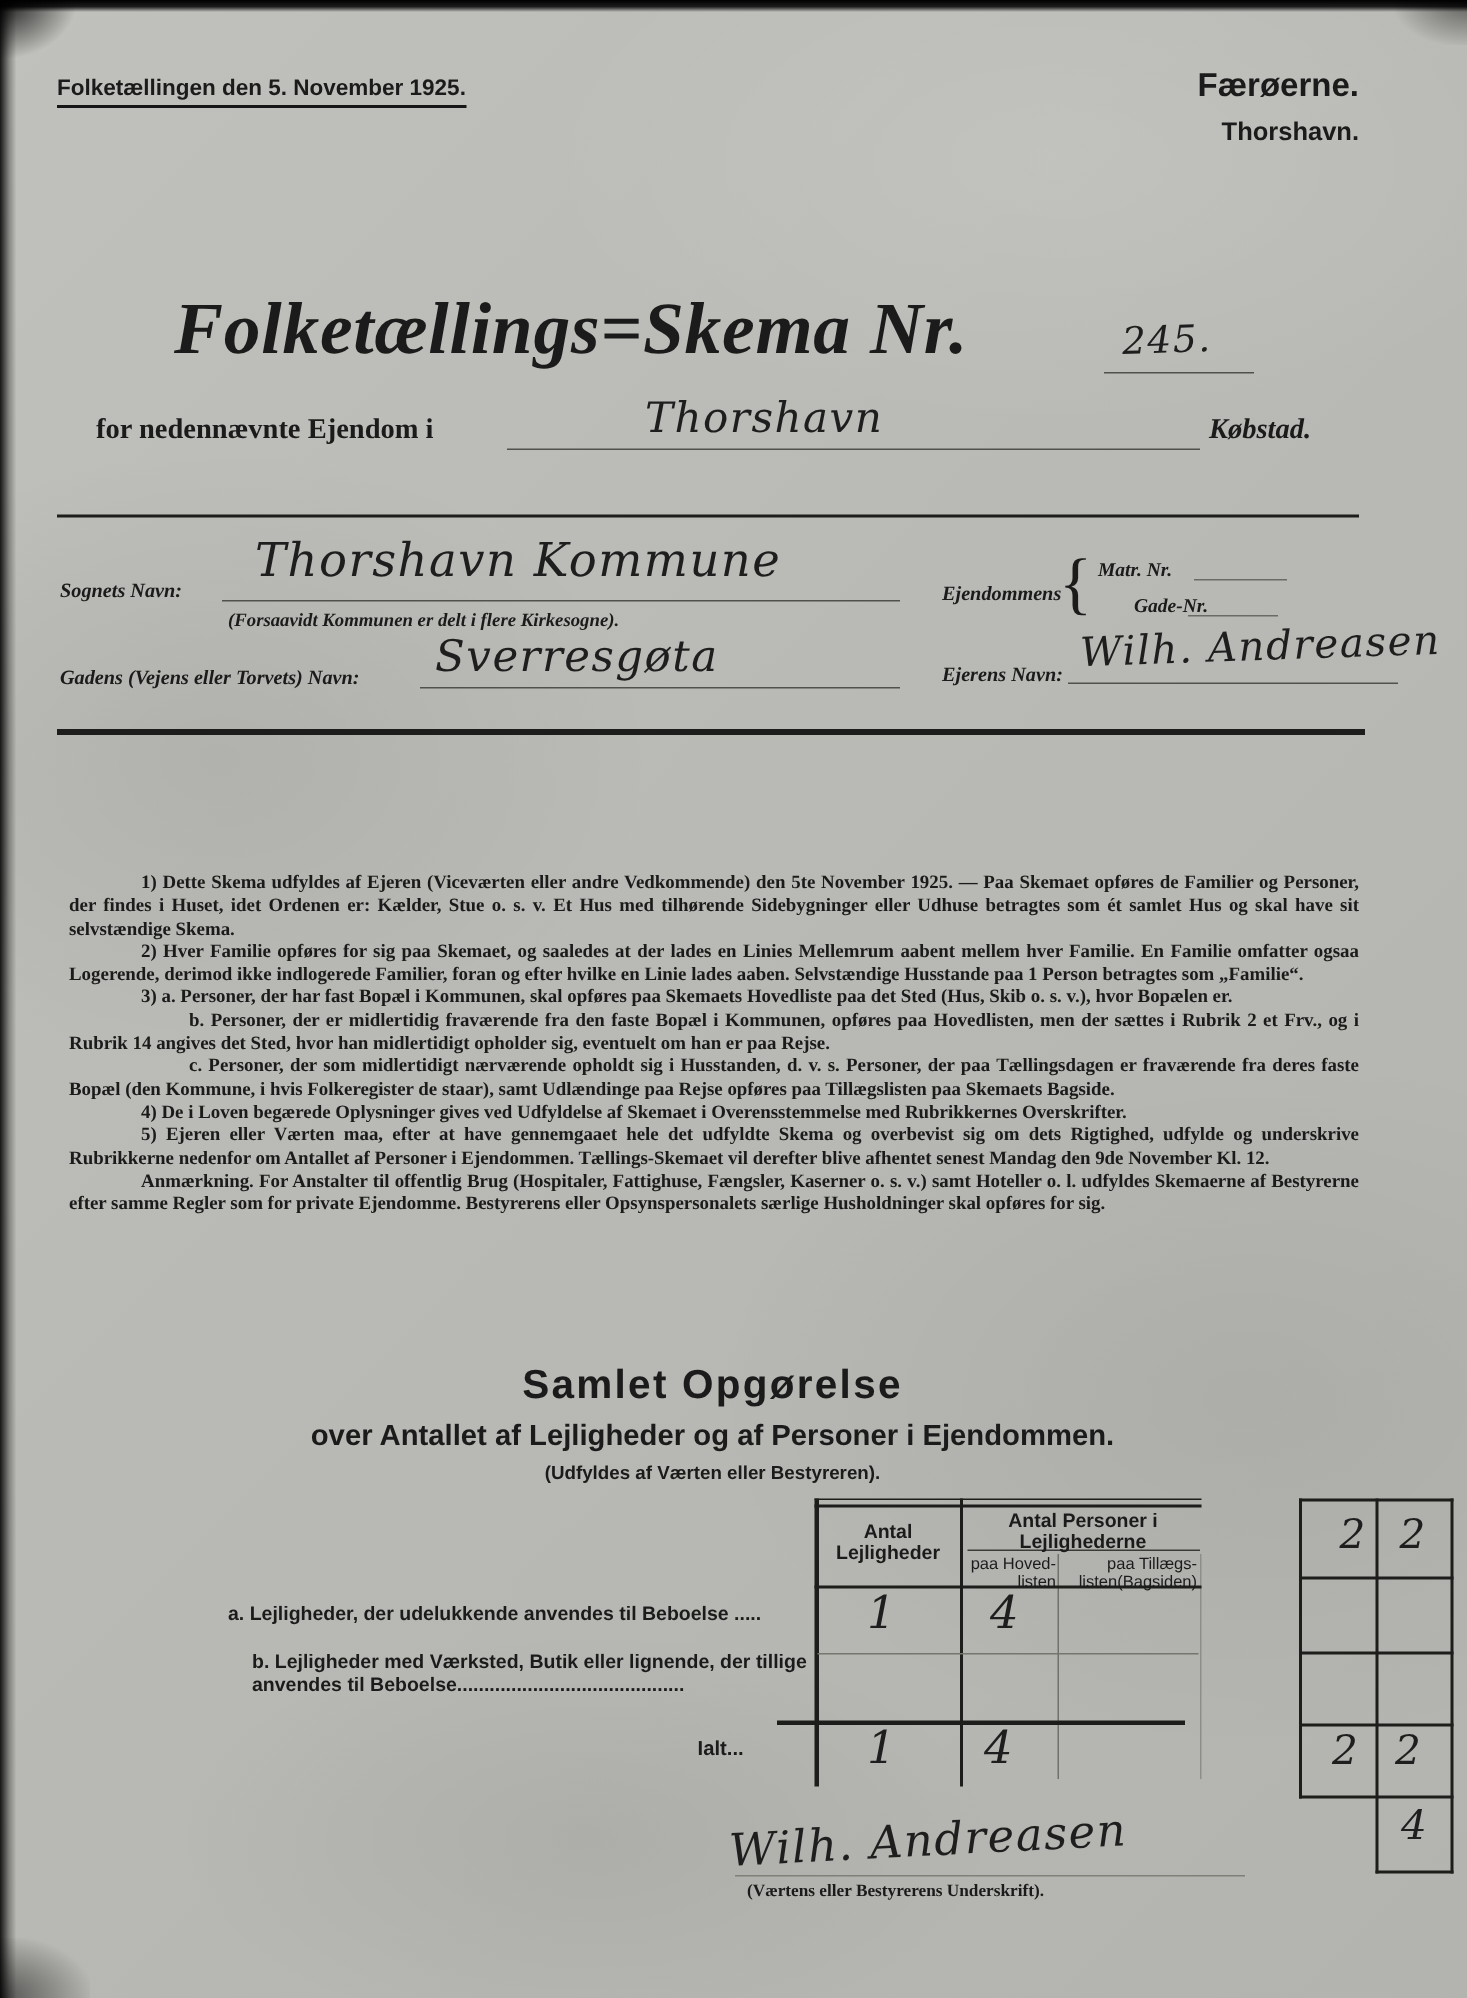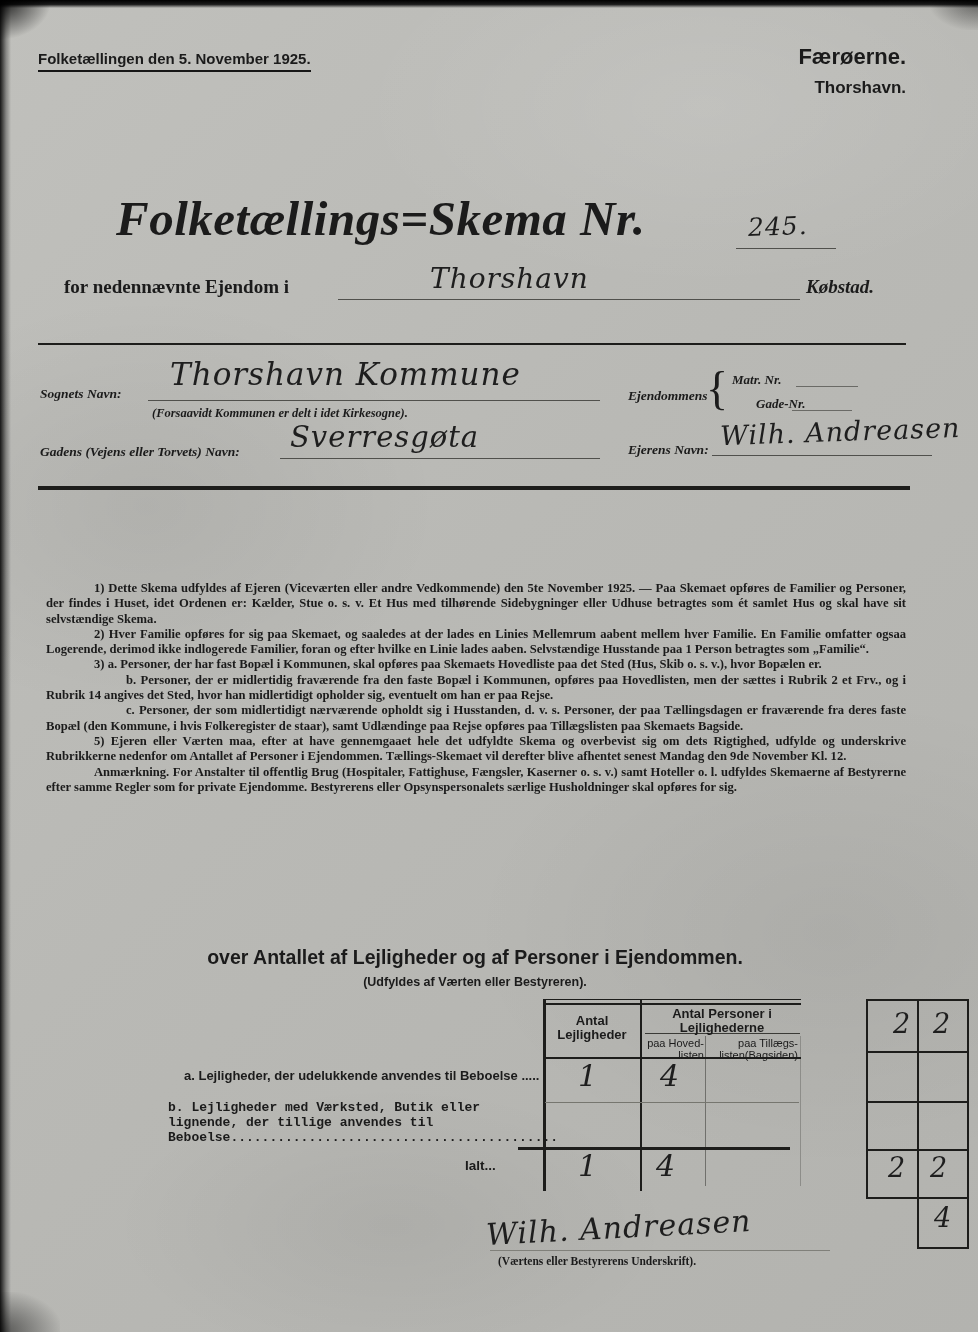--- a/index.html
+++ b/index.html
@@ -72,21 +72,21 @@
   <div class="abs b" style="left:64px; top:276px; font-size:19px;">for nedennævnte Ejendom i</div>
   <div class="abs hw" style="left:430px; top:262px; font-size:28px;">Thorshavn</div>
   <div class="wline" style="left:338px; top:299px; width:462px;"></div>
   <div class="abs bi" style="left:806px; top:276px; font-size:19px;">Købstad.</div>
 
   <div class="hline" style="left:38px; top:343px; width:868px; height:2px;"></div>
 
   <div class="abs bi" style="left:40px; top:386px; font-size:13.5px;">Sognets Navn:</div>
   <div class="abs hw" style="left:170px; top:356px; font-size:31px;">Thorshavn Kommune</div>
   <div class="wline" style="left:148px; top:400px; width:452px;"></div>
-  <div class="abs bi" style="left:152px; top:406px; font-size:12.5px;">(Forsaavidt Kommunen er delt i idet Kirkesogne).</div>
+  <div class="abs bi" style="left:152px; top:406px; font-size:12.5px;">(Forsaavidt Kommunen er delt i flere Kirkesogne).</div>
 
   <div class="abs bi" style="left:40px; top:444px; font-size:13.5px;">Gadens (Vejens eller Torvets) Navn:</div>
   <div class="abs hw" style="left:290px; top:420px; font-size:29px;">Sverresgøta</div>
   <div class="wline" style="left:280px; top:458px; width:320px;"></div>
 
   <div class="abs bi" style="left:628px; top:388px; font-size:13.5px;">Ejendommens</div>
   <div class="abs" style="left:706px; top:362px; font-size:46px; font-weight:normal;">{</div>
   <div class="abs bi" style="left:732px; top:372px; font-size:13px;text-align:right;">Matr. Nr.</div>
   <div class="wline" style="left:796px; top:386px; width:62px; border-bottom-color:#6a6a66;"></div>
   <div class="abs bi" style="left:732px; top:396px; font-size:13px;margin-left:24px;">Gade-Nr.</div>
@@ -97,45 +97,47 @@
   <div class="wline" style="left:712px; top:455px; width:220px;"></div>
 
   <div class="hline" style="left:38px; top:486px; width:872px; height:3.5px;"></div>
 
   <div class="abs" id="rules-text">
     <p class="ind1">1)  Dette Skema udfyldes af Ejeren (Viceværten eller andre Vedkommende) den 5te November 1925. — Paa Skemaet opføres de Familier og Personer, der findes i Huset, idet Ordenen er: Kælder, Stue o. s. v.  Et Hus med tilhørende Sidebygninger eller Udhuse betragtes som ét samlet Hus og skal have sit selvstændige Skema.</p>
     <p class="ind1">2)  Hver Familie opføres for sig paa Skemaet, og saaledes at der lades en Linies Mellemrum aabent mellem hver Familie.  En Familie omfatter ogsaa Logerende, derimod ikke indlogerede Familier, foran og efter hvilke en Linie lades aaben.  Selvstændige Husstande paa 1 Person betragtes som „Familie“.</p>
     <p class="ind1">3)  a.  Personer, der har fast Bopæl i Kommunen, skal opføres paa Skemaets Hovedliste paa det Sted (Hus, Skib o. s. v.), hvor Bopælen er.</p>
     <p class="ind2">b.  Personer, der er midlertidig fraværende fra den faste Bopæl i Kommunen, opføres paa Hovedlisten, men der sættes i Rubrik 2 et Frv., og i Rubrik 14 angives det Sted, hvor han midlertidigt opholder sig, eventuelt om han er paa Rejse.</p>
     <p class="ind2">c.  Personer, der som midlertidigt nærværende opholdt sig i Husstanden, d. v. s. Personer, der paa Tællingsdagen er fraværende fra deres faste Bopæl (den Kommune, i hvis Folkeregister de staar), samt Udlændinge paa Rejse opføres paa Tillægslisten paa Skemaets Bagside.</p>
+    <p class="ind1">4)  De i Loven begærede Oplysninger gives ved Udfyldelse af Skemaet i Overensstemmelse med Rubrikkernes Overskrifter.</p>
     <p class="ind1">5)  Ejeren eller Værten maa, efter at have gennemgaaet hele det udfyldte Skema og overbevist sig om dets Rigtighed, udfylde og underskrive Rubrikkerne nedenfor om Antallet af Personer i Ejendommen.  Tællings-Skemaet vil derefter blive afhentet senest Mandag den 9de November Kl. 12.</p>
     <p class="ind1">Anmærkning.  For Anstalter til offentlig Brug (Hospitaler, Fattighuse, Fængsler, Kaserner o. s. v.) samt Hoteller o. l. udfyldes Skemaerne af Bestyrerne efter samme Regler som for private Ejendomme.  Bestyrerens eller Opsynspersonalets særlige Husholdninger skal opføres for sig.</p>
   </div>
 
+  <div class="abs sans b" style="left:0; top:908px; width:950px; text-align:center; font-size:27px; letter-spacing:1.5px;">Samlet Opgørelse</div>
   <div class="abs sans b" style="left:0; top:946px; width:950px; text-align:center; font-size:19.5px;">over Antallet af Lejligheder og af Personer i Ejendommen.</div>
   <div class="abs sans b" style="left:0; top:975px; width:950px; text-align:center; font-size:12.5px;">(Udfyldes af Værten eller Bestyreren).</div>
 
   <div class="hline" style="left:543px; top:999px; width:258px; height:1px;"></div>
   <div class="hline" style="left:543px; top:1003px; width:258px; height:2px;"></div>
   <div class="vline" style="left:543px; top:999px; width:2.5px; height:192px;"></div>
   <div class="vline" style="left:640px; top:999px; width:2px; height:192px;"></div>
   <div class="vline" style="left:705px; top:1036px; width:1px; height:150px; background:#70706c;"></div>
   <div class="vline" style="left:800px; top:1036px; width:1px; height:150px; background:#8d8d89;"></div>
   <div class="hline" style="left:645px; top:1033px; width:155px; height:1px; background:#3a3a36;"></div>
   <div class="hline" style="left:543px; top:1057px; width:258px; height:1.5px;"></div>
   <div class="hline" style="left:545px; top:1102px; width:254px; height:1px; background:#76766f;"></div>
   <div class="hline" style="left:518px; top:1147px; width:272px; height:3px;"></div>
 
   <div class="abs sans tbl-head" style="left:545px; top:1014px; width:94px;">Antal Lejligheder</div>
   <div class="abs sans tbl-head" style="left:648px; top:1007px; width:148px;">Antal Personer i Lejlighederne</div>
   <div class="abs sans tbl-subhead" style="left:644px; top:1038px; width:60px;">paa Hoved-listen</div>
   <div class="abs sans tbl-subhead" style="left:708px; top:1038px; width:90px;">paa Tillægs-listen(Bagsiden)</div>
 
-  <div class="abs sans tbl-label" style="left:184px; top:1068px; width:372px;">a.  Lejligheder, der udelukkende anvendes til Beboelse .....</div>
-  <div class="abs sans tbl-label" style="left:168px; top:1100px; width:384px;font-family:Liberation Mono, monospace;">b.  Lejligheder med Værksted, Butik eller lignende, der tillige anvendes til Beboelse..........................................</div>
+  <div class="abs sans tbl-label" style="left:152px; top:1068px; width:372px;">a.  Lejligheder, der udelukkende anvendes til Beboelse .....</div>
+  <div class="abs sans tbl-label" style="left:168px; top:1100px; width:384px;">b.  Lejligheder med Værksted, Butik eller lignende, der tillige anvendes til Beboelse..........................................</div>
   <div class="abs sans tbl-label" style="left:465px; top:1158px; width:72px; text-align:left; font-size:13.5px;">Ialt...</div>
 
   <div class="abs hw cellval" style="left:578px; top:1058px;">1</div>
   <div class="abs hw cellval" style="left:660px; top:1058px;">4</div>
   <div class="abs hw cellval" style="left:740px; top:1058px;"></div>
   <div class="abs hw cellval" style="left:578px; top:1148px;">1</div>
   <div class="abs hw cellval" style="left:656px; top:1148px;">4</div>
   <div class="abs hw cellval" style="left:740px; top:1148px;"></div>
 
   <div>

